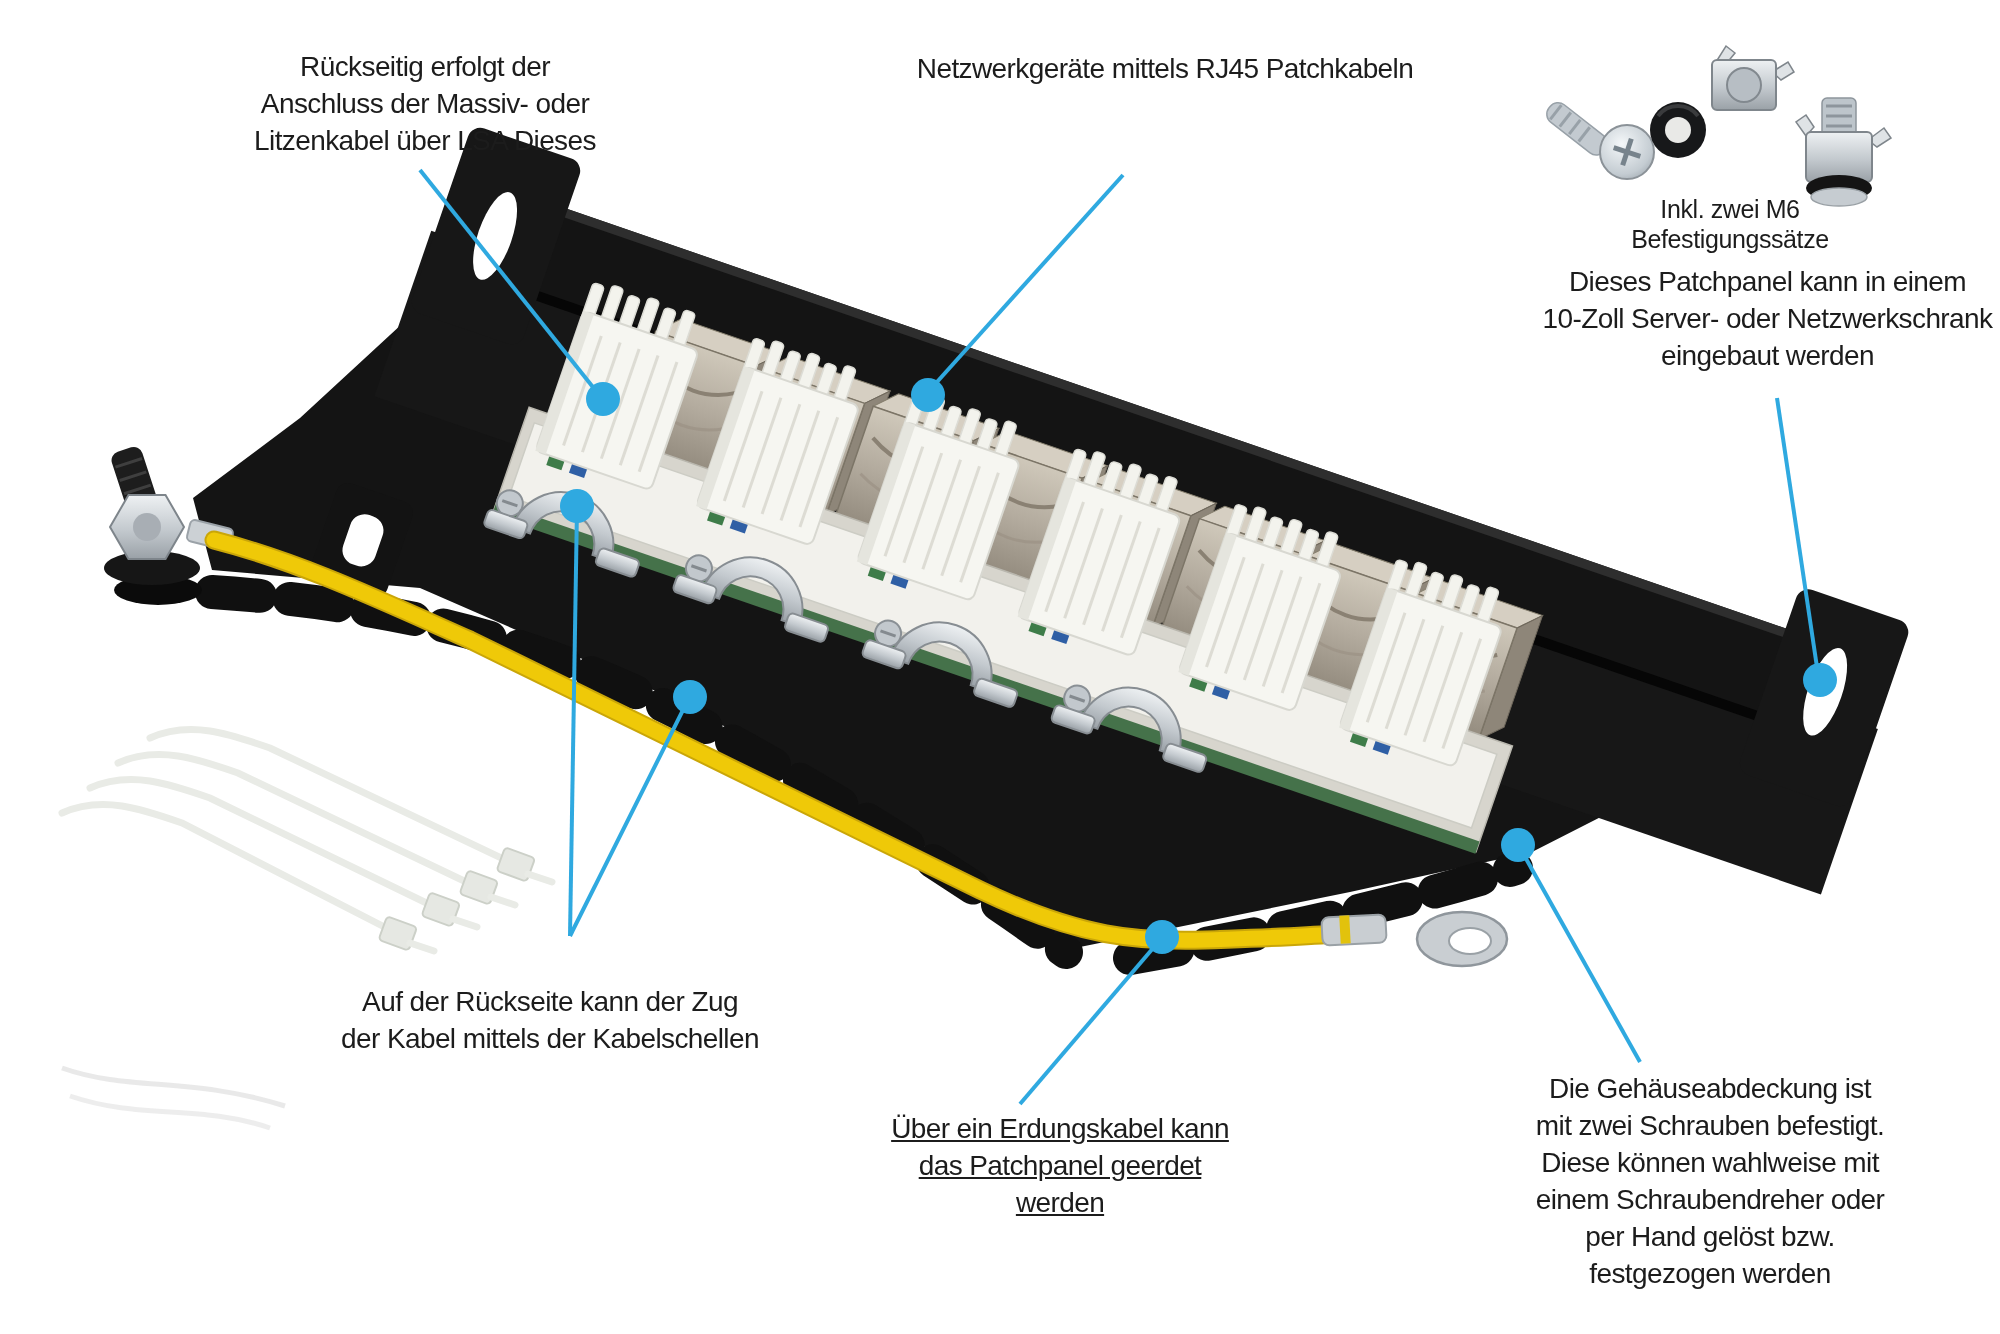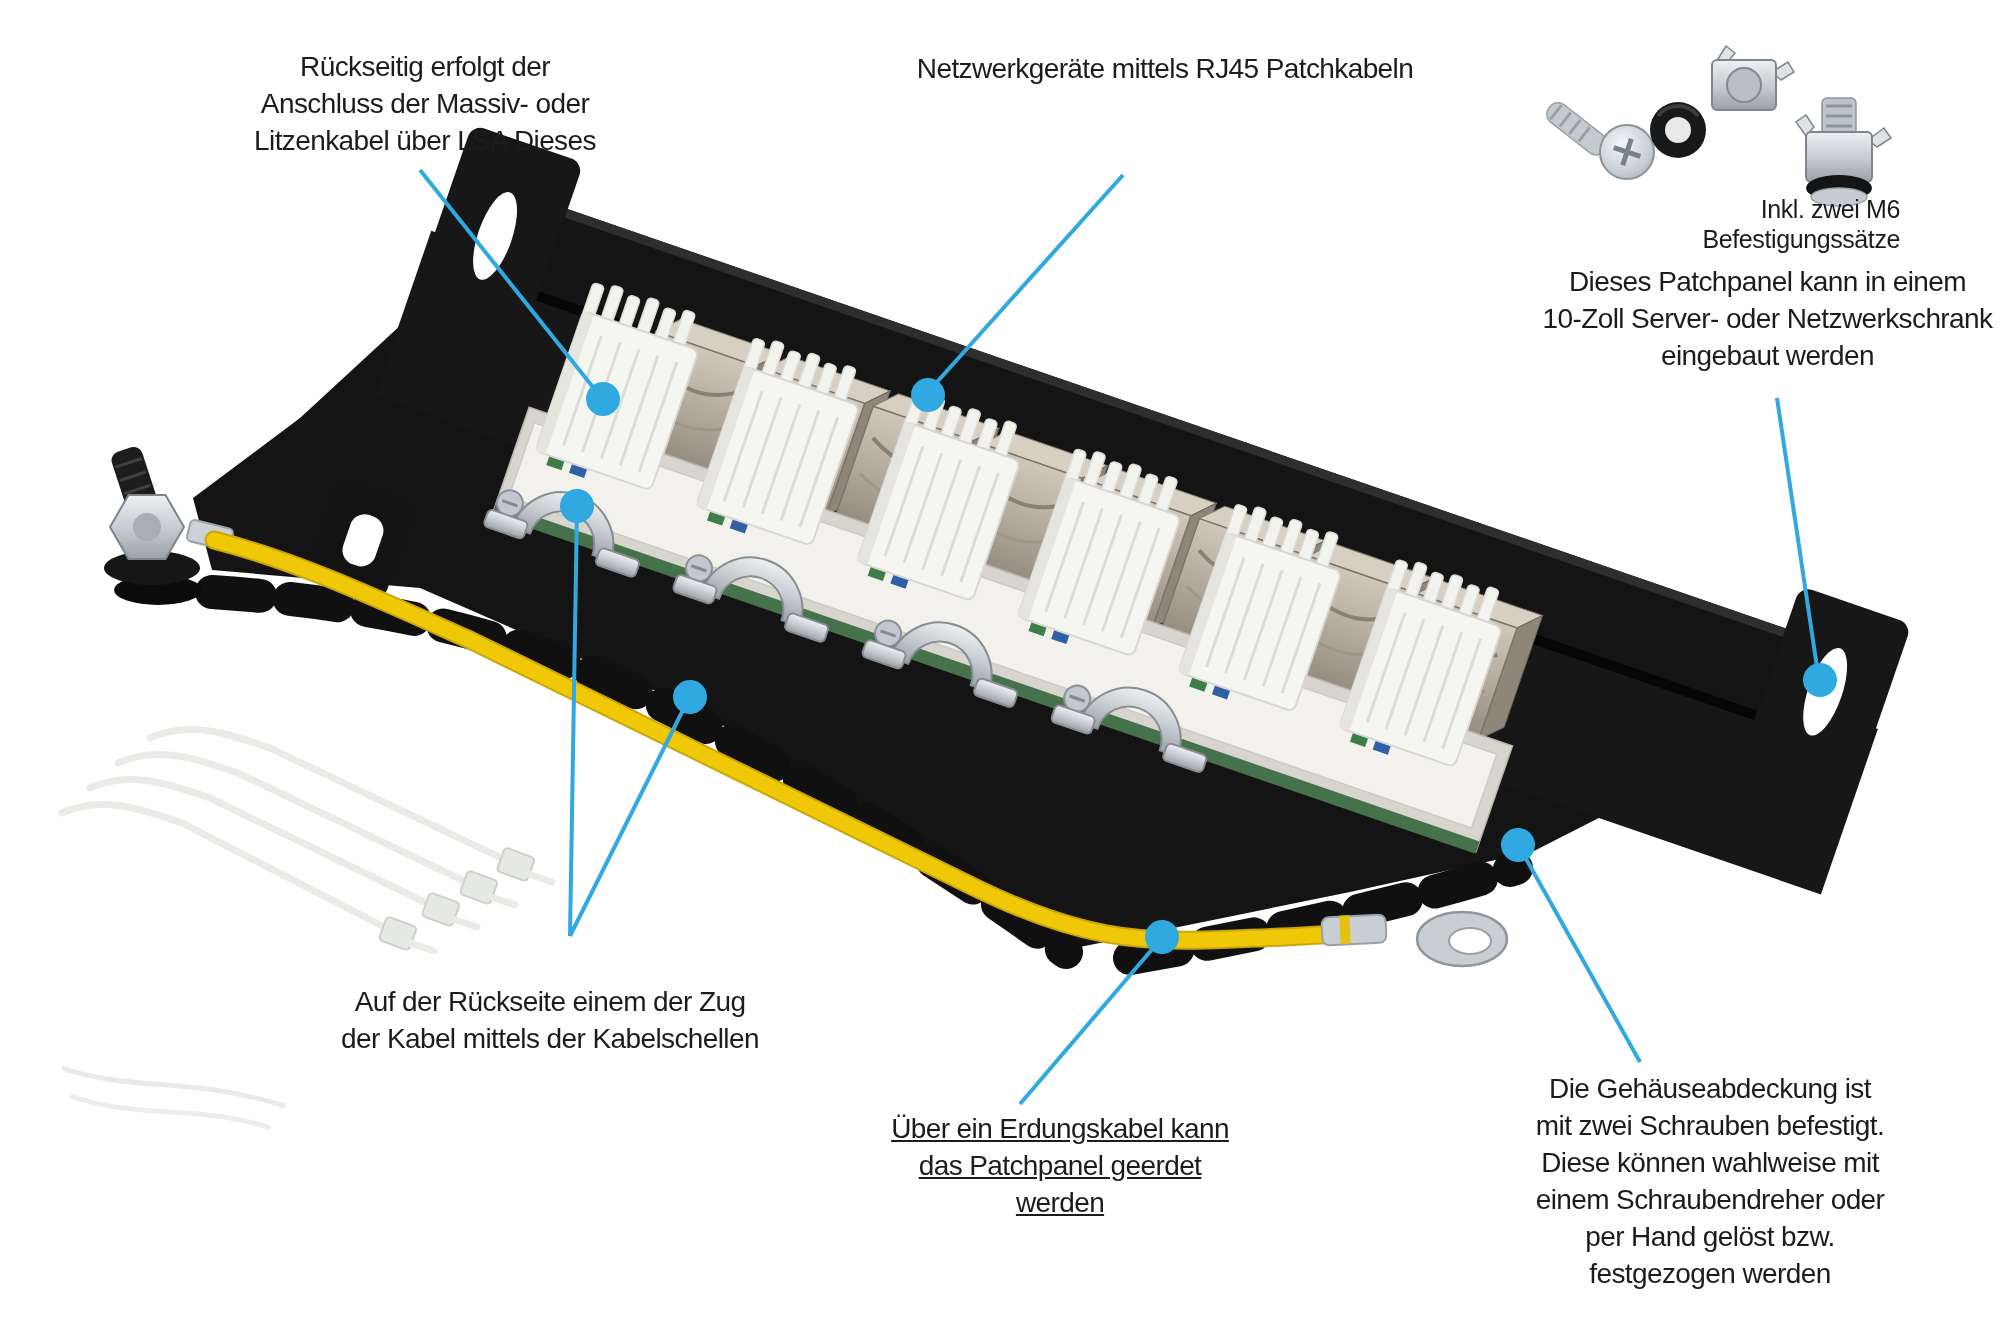--- a/index.html
+++ b/index.html
@@ -282,32 +282,32 @@
   <div class="callout" style="left:245px;top:48px;width:360px;">
     <span>Rückseitig erfolgt der</span>
     <span>Anschluss der Massiv- oder</span>
     <span>Litzenkabel über LSA Dieses</span>
   </div>
 
   <div class="callout" style="left:900px;top:50px;width:530px;">
     <span>Netzwerkgeräte mittels RJ45 Patchkabeln</span>
   </div>
 
-  <div class="caption" style="left:1560px;top:194px;width:340px;text-align:right;">
+  <div class="caption" style="left:1560px;top:194px;width:340px;">
     <span>Inkl. zwei M6 Befestigungssätze</span>
   </div>
 
   <div class="callout" style="left:1525px;top:263px;width:485px;">
     <span>Dieses Patchpanel kann in einem</span>
     <span>10-Zoll Server- oder Netzwerkschrank</span>
     <span>eingebaut werden</span>
   </div>
 
   <div class="callout" style="left:330px;top:983px;width:440px;">
-    <span>Auf der Rückseite einem der Zug</span>
+    <span>Auf der Rückseite kann der Zug</span>
     <span>der Kabel mittels der Kabelschellen</span>
   </div>
 
   <div class="callout" style="left:875px;top:1110px;width:370px;text-decoration:underline;">
     <span>Über ein Erdungskabel kann</span>
     <span>das Patchpanel geerdet werden</span>
   </div>
 
   <div class="callout" style="left:1520px;top:1070px;width:380px;">
     <span>Die Gehäuseabdeckung ist</span>

